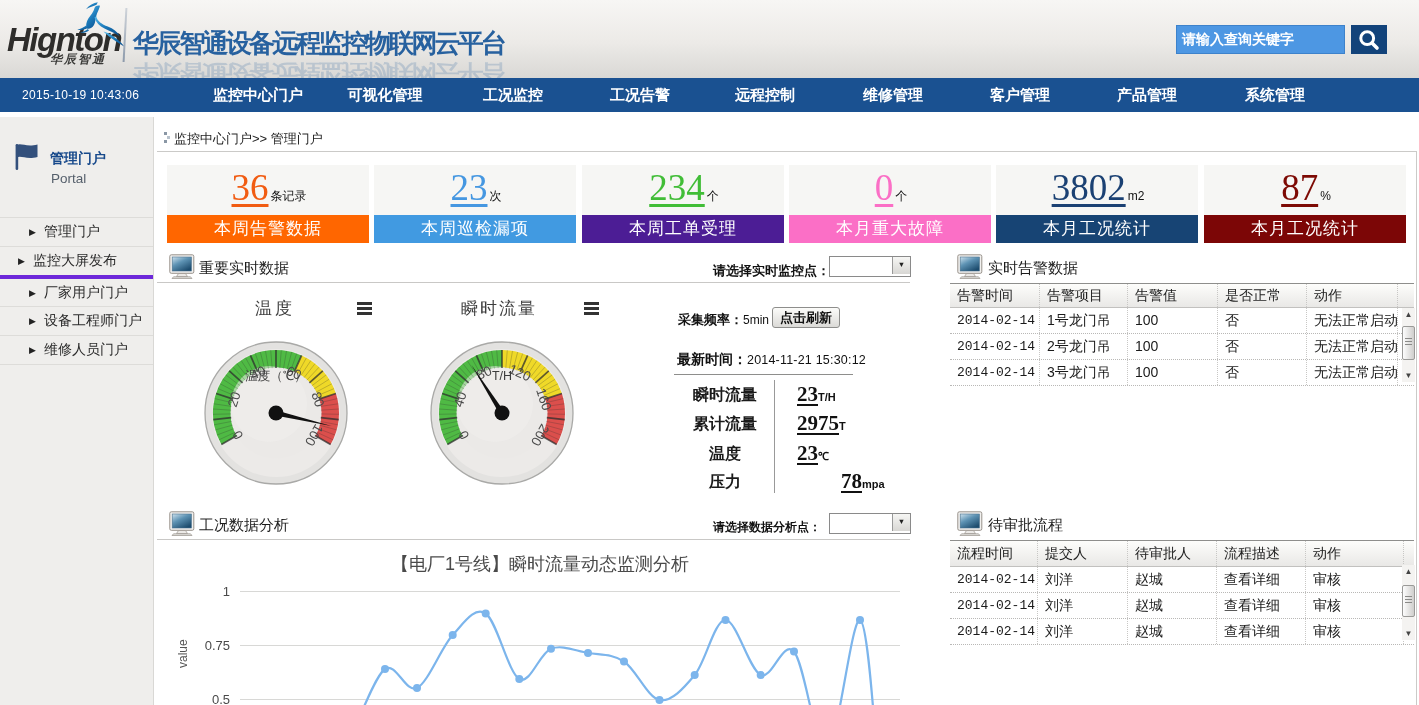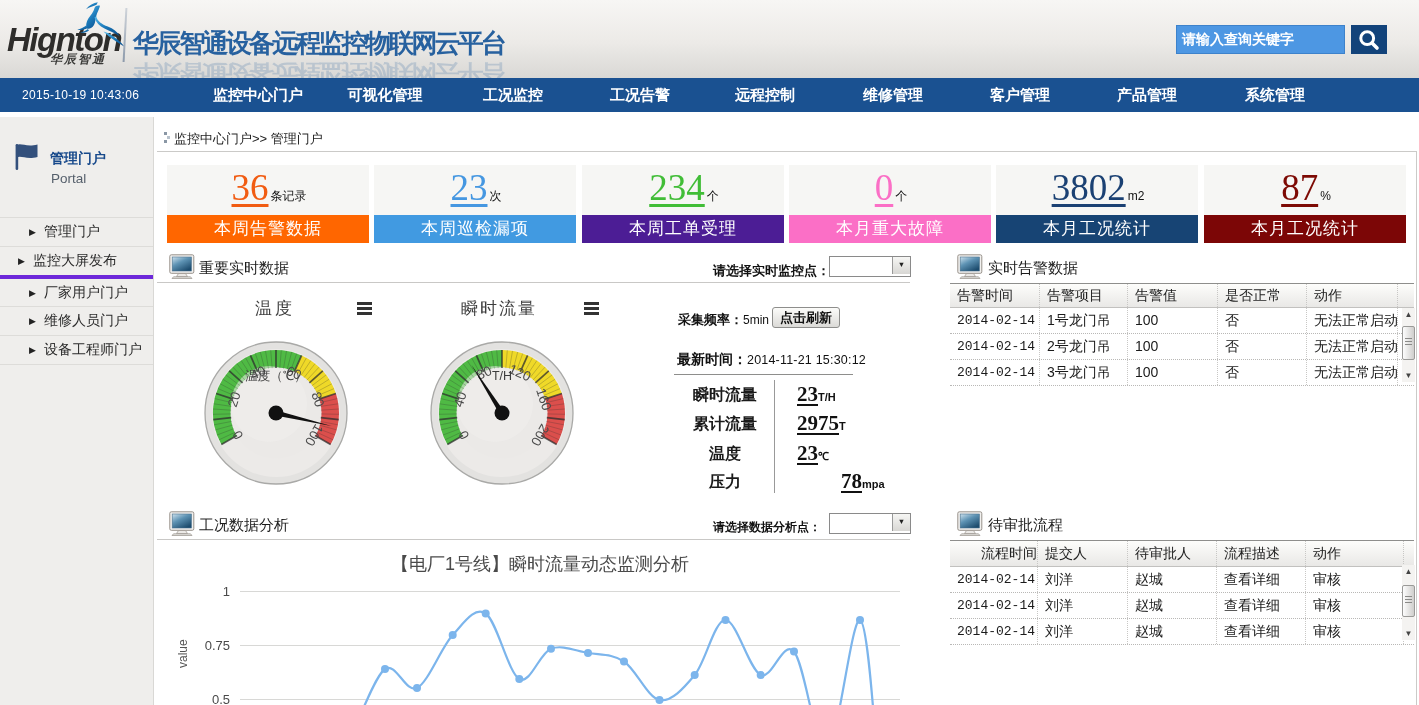--- a/index.html
+++ b/index.html
@@ -41,22 +41,22 @@
 <div style="position:absolute;left:12px;top:25px;"><svg width="30" height="30" viewBox="0 0 30 30">
 <path d="M4.5,3 C9.5,0.5 14,5.5 25.5,2.5 L25.5,15 C14,18 9.5,13 4.5,15.5 Z" fill="#33507c"></path>
 <rect x="3.6" y="2" width="2.6" height="26" rx="1.3" fill="#33507c"></rect>
 </svg></div>
 <div style="position:absolute;left:50px;top:33px;font-size:14px;font-weight:bold;color:#17498b;">管理门户</div>
 <div style="position:absolute;left:51px;top:54px;font-size:13.5px;color:#555f6b;">Portal</div>
 <div style="position:absolute;left:0;top:100px;width:153px;border-top:1px solid #dddcd9;">
       <div style="height:27.8px;line-height:27.8px;border-bottom:1px solid #dddcd9;padding-left:29px;font-size:14px;color:#2b2b2b;"><span style="font-size:9px;color:#222;margin-right:8px;vertical-align:1px;">▶</span>管理门户</div>
       <div style="height:27.8px;line-height:27.8px;border-bottom:4px solid #6d28d9;padding-left:18px;font-size:14px;color:#2b2b2b;"><span style="font-size:9px;color:#222;margin-right:8px;vertical-align:1px;">▶</span>监控大屏发布</div>
       <div style="height:27.8px;line-height:27.8px;border-bottom:1px solid #dddcd9;padding-left:29px;font-size:14px;color:#2b2b2b;"><span style="font-size:9px;color:#222;margin-right:8px;vertical-align:1px;">▶</span>厂家用户门户</div>
+      <div style="height:27.8px;line-height:27.8px;border-bottom:1px solid #dddcd9;padding-left:29px;font-size:14px;color:#2b2b2b;"><span style="font-size:9px;color:#222;margin-right:8px;vertical-align:1px;">▶</span>设备工程师门户</div>
       <div style="height:27.8px;line-height:27.8px;border-bottom:1px solid #dddcd9;padding-left:29px;font-size:14px;color:#2b2b2b;"><span style="font-size:9px;color:#222;margin-right:8px;vertical-align:1px;">▶</span>维修人员门户</div>
-      <div style="height:27.8px;line-height:27.8px;border-bottom:1px solid #dddcd9;padding-left:29px;font-size:14px;color:#2b2b2b;"><span style="font-size:9px;color:#222;margin-right:8px;vertical-align:1px;">▶</span>设备工程师门户</div>
     </div>
 </div>
 
 <div class="abs" style="left:163px;top:131px;"><svg width="8" height="14" viewBox="0 0 8 14">
       <rect x="1" y="1" width="3" height="3" fill="#8a97a5"></rect>
       <rect x="4" y="5" width="3" height="3" fill="#b8c2cc"></rect>
       <rect x="1" y="9" width="3" height="3" fill="#8a97a5"></rect>
     </svg></div>
 <div class="abs" style="left:174px;top:130px;font-size:13px;color:#1d1d1d;">监控中心门户&gt;&gt; 管理门户</div>
 <div class="abs" style="left:157px;top:151px;width:1260px;height:1px;background:#cbcac8;"></div>
@@ -384,21 +384,21 @@
         </linearGradient>
       </defs>
 <rect x="0.8" y="0.8" width="24" height="18.5" rx="1.5" fill="#f2f1ef" stroke="#98928b" stroke-width="1"></rect>
 <rect x="3.2" y="3" width="19.2" height="14" fill="url(#scr4)" stroke="#49708c" stroke-width="0.6"></rect>
 <path d="M9.5 19.5 L16.5 19.5 L18.5 22.5 L7.5 22.5 Z" fill="#eceae7" stroke="#98928b" stroke-width="0.7"></path>
 <path d="M4.5 22.8 L21.5 22.8 L23 24.5 L3 24.5 Z" fill="#e4e2df" stroke="#98928b" stroke-width="0.7"></path>
 </svg></div>
 <div class="abs" style="left:988px;top:516px;font-size:15px;color:#1c1c1c;">待审批流程</div>
 <div style="position:absolute;left:950px;top:540px;width:464px;border-top:1px solid #8e8e8c;">
     <div style="position:relative;height:25px;background:linear-gradient(#fdfdfb,#e9e8e6);border-bottom:1px solid #c2c1bf;">
-      <div style="position:absolute;left:0px;top:0;width:88px;height:25px;line-height:25px;padding-left:7px;box-sizing:border-box;font-size:14px;color:#222;border-right:1px dotted #c8c7c5;text-align:right;">流程时间</div>
+      <div style="position:absolute;left:0px;top:0;width:88px;height:25px;line-height:25px;padding-left:7px;box-sizing:border-box;font-size:14px;color:#222;border-right:1px dotted #c8c7c5;">流程时间</div>
       <div style="position:absolute;left:88px;top:0;width:90px;height:25px;line-height:25px;padding-left:7px;box-sizing:border-box;font-size:14px;color:#222;border-right:1px dotted #c8c7c5;">提交人</div>
       <div style="position:absolute;left:178px;top:0;width:89px;height:25px;line-height:25px;padding-left:7px;box-sizing:border-box;font-size:14px;color:#222;border-right:1px dotted #c8c7c5;">待审批人</div>
       <div style="position:absolute;left:267px;top:0;width:89px;height:25px;line-height:25px;padding-left:7px;box-sizing:border-box;font-size:14px;color:#222;border-right:1px dotted #c8c7c5;">流程描述</div>
       <div style="position:absolute;left:356px;top:0;width:98px;height:25px;line-height:25px;padding-left:7px;box-sizing:border-box;font-size:14px;color:#222;border-right:1px dotted #c8c7c5;">动作</div>
     </div>
     <div style="position:relative;height:25px;border-bottom:1px dotted #b9b8b6;">
       <div style="position:absolute;left:0px;top:0;width:88px;height:25px;line-height:25px;padding-left:7px;box-sizing:border-box;color:#1a1a1a;border-right:1px dotted #c8c7c5;white-space:nowrap;overflow:hidden;font-family:'Liberation Mono',monospace;font-size:13px;">2014-02-14</div>
       <div style="position:absolute;left:88px;top:0;width:90px;height:25px;line-height:25px;padding-left:7px;box-sizing:border-box;color:#1a1a1a;border-right:1px dotted #c8c7c5;white-space:nowrap;overflow:hidden;font-size:14px;">刘洋</div>
       <div style="position:absolute;left:178px;top:0;width:89px;height:25px;line-height:25px;padding-left:7px;box-sizing:border-box;color:#1a1a1a;border-right:1px dotted #c8c7c5;white-space:nowrap;overflow:hidden;font-size:14px;">赵城</div>
       <div style="position:absolute;left:267px;top:0;width:89px;height:25px;line-height:25px;padding-left:7px;box-sizing:border-box;color:#1a1a1a;border-right:1px dotted #c8c7c5;white-space:nowrap;overflow:hidden;font-size:14px;">查看详细</div>

